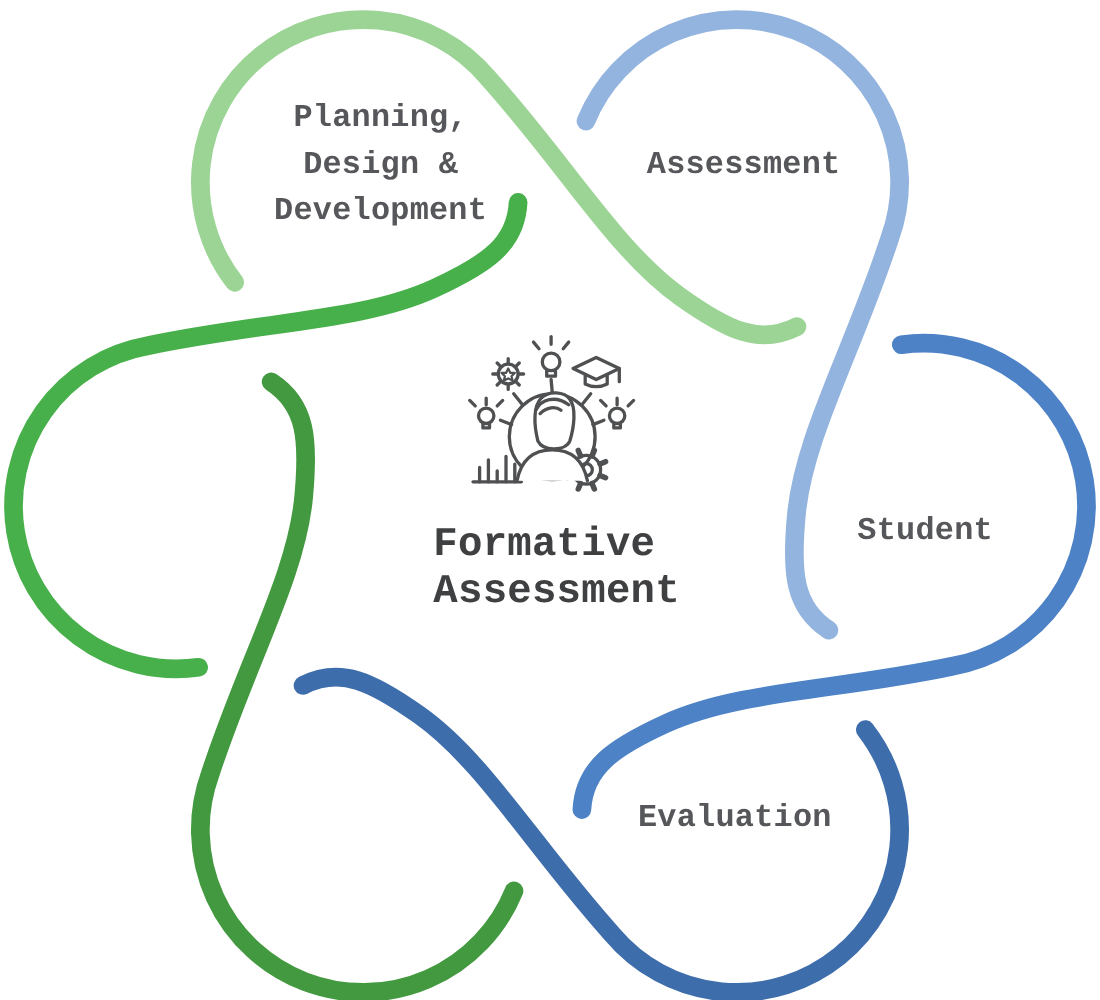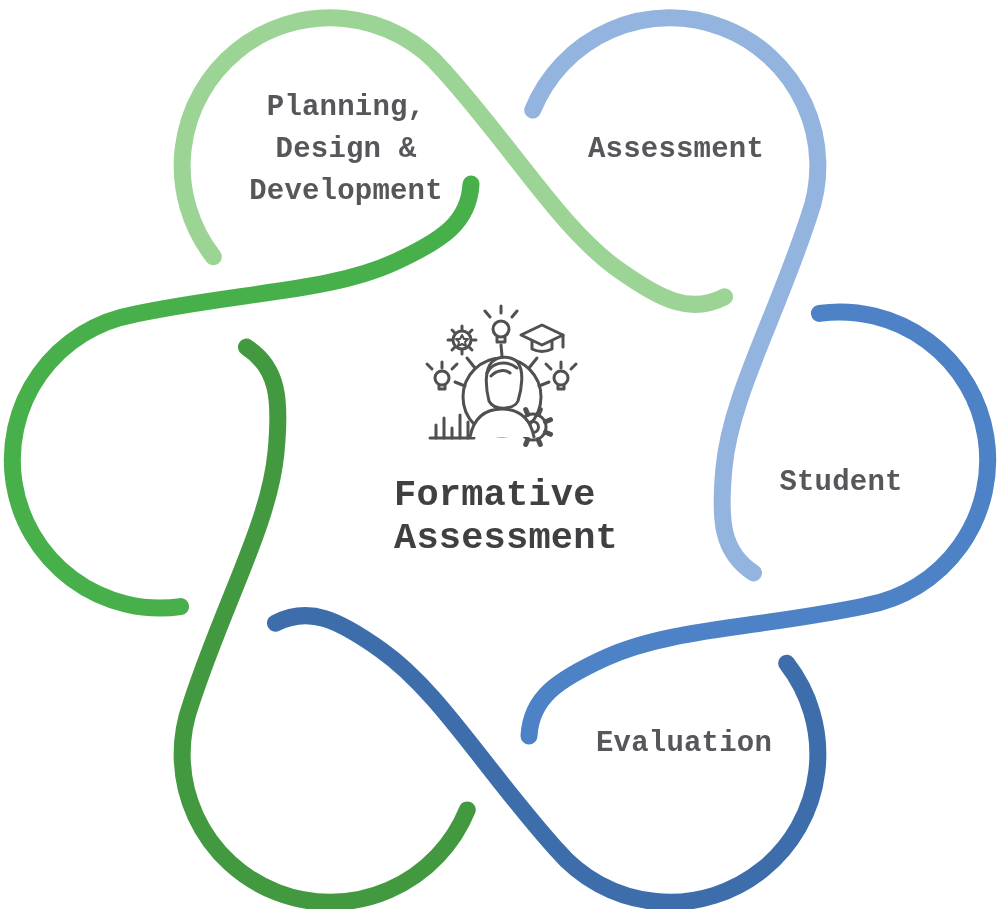--- a/index.html
+++ b/index.html
@@ -134,21 +134,21 @@
   </div>
 
   <div class="node-label" style="left:676px; top:150px;">
     <div>Assessment</div>
   </div>
 
   <div class="node-label" style="left:841px; top:459px;margin-top:24px;">
     <div>Student</div>
   </div>
 
-  <div class="node-label" style="left:668px; top:744px;margin-left:16px;">
+  <div class="node-label" style="left:668px; top:744px;">
     <div>Evaluation</div>
   </div>
 
 
 
   <div class="center-label" style="left:506px; top:517px;">
     <div>Formative</div>
     <div>Assessment</div>
   </div>
 

